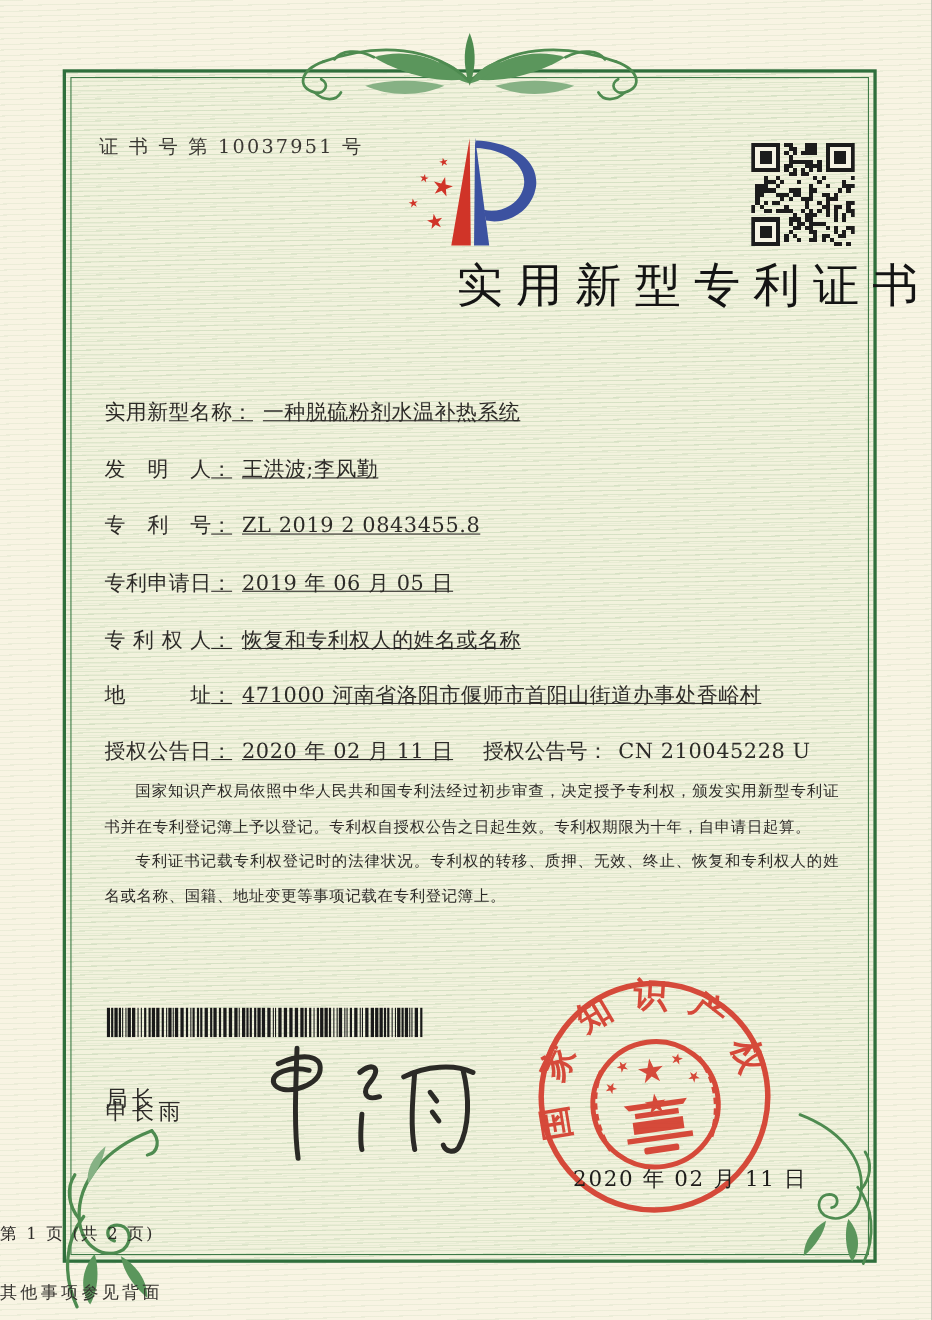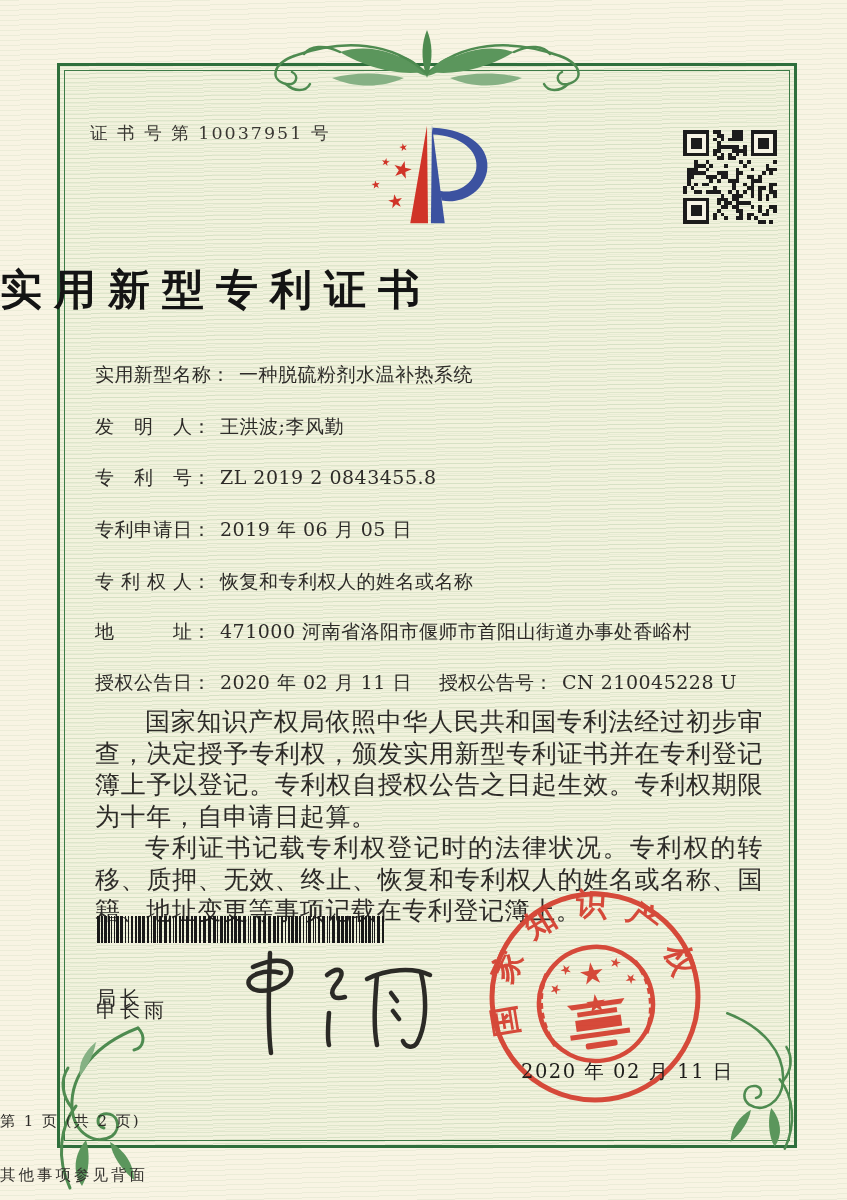--- a/index.html
+++ b/index.html
@@ -11,29 +11,29 @@
     color:#2d2b28;
   }
   .frame{position:absolute;left:57px;top:63px;width:734px;height:1079px;
     border:3px solid #2f6f3c;
     background-image:repeating-linear-gradient(179deg, rgba(130,175,120,.18) 0 1px, rgba(0,0,0,0) 1px 4px);
     background-color:rgba(225,235,205,.25);}
   .frame-inner{position:absolute;inset:4px;border:1px solid #3d7b47;}
   .cert-no{position:absolute;left:90px;top:121px;font-size:17.5px;letter-spacing:2px;color:#3a3833;}
   .logo{position:absolute;left:352px;top:108px;width:150px;height:128px;}
   .qr{position:absolute;left:683px;top:130px;width:94px;height:94px;}
-  .title{position:absolute;left:0;top:262px;width:847px;text-align:left;
-    font-size:42px;font-weight:700;letter-spacing:12px;color:#141414;}
-  .row{position:absolute;left:95px;font-size:19px;white-space:nowrap;color:#2d2b28;}
+  .title{position:absolute;left:0;top:232px;width:847px;text-align:right;
+    font-size:42px;font-weight:400;letter-spacing:12px;color:#141414;}
+  .row{position:absolute;left:95px;font-size:19px;white-space:nowrap;color:#2d2b28;text-decoration:underline;}
   .flabel{display:inline-block;width:97px;text-align:justify;text-align-last:justify;vertical-align:bottom;}
   .flabel.wide{width:116px;}
   .fvalue{margin-left:9px;letter-spacing:.5px;}
   .pair2{position:absolute;left:332px;top:0;white-space:nowrap;margin-left:12px;}
-  .paras{position:absolute;left:95px;top:706px;width:668px;font-size:25px;line-height:31.5px;
-    text-align:justify;letter-spacing:.6px;color:#2d2b28;}
+  .paras{position:absolute;left:95px;top:706px;width:668px;font-size:14px;line-height:31.5px;
+    text-align:justify;letter-spacing:.6px;color:#2d2b28;font-family:Liberation Mono, monospace;}
   .paras p{margin:0;text-indent:2em;}
   .barcode{position:absolute;left:97px;top:916px;width:292px;height:27px;}
   .officer-title{position:absolute;left:96px;top:985px;font-size:20px;letter-spacing:4px;}
   .officer-name{position:absolute;left:96px;top:997px;font-size:20px;letter-spacing:4px;}
   .signature{position:absolute;left:225px;top:945px;width:215px;height:115px;}
   .seal{position:absolute;left:484px;top:886px;width:222px;height:222px;transform:rotate(-8deg);opacity:.92;}
   .seal-date{position:absolute;left:521px;top:1058px;font-size:19.5px;letter-spacing:1.5px;color:#1e1d1b;}
   .page-info{position:absolute;left:0;top:1112px;width:847px;font-size:15px;letter-spacing:2px;}
   .back-note{position:absolute;left:0;top:1165px;width:847px;font-size:15.5px;letter-spacing:3px;color:#35332f;}
   .orn-top{position:absolute;left:260px;top:22px;width:334px;height:84px;}

